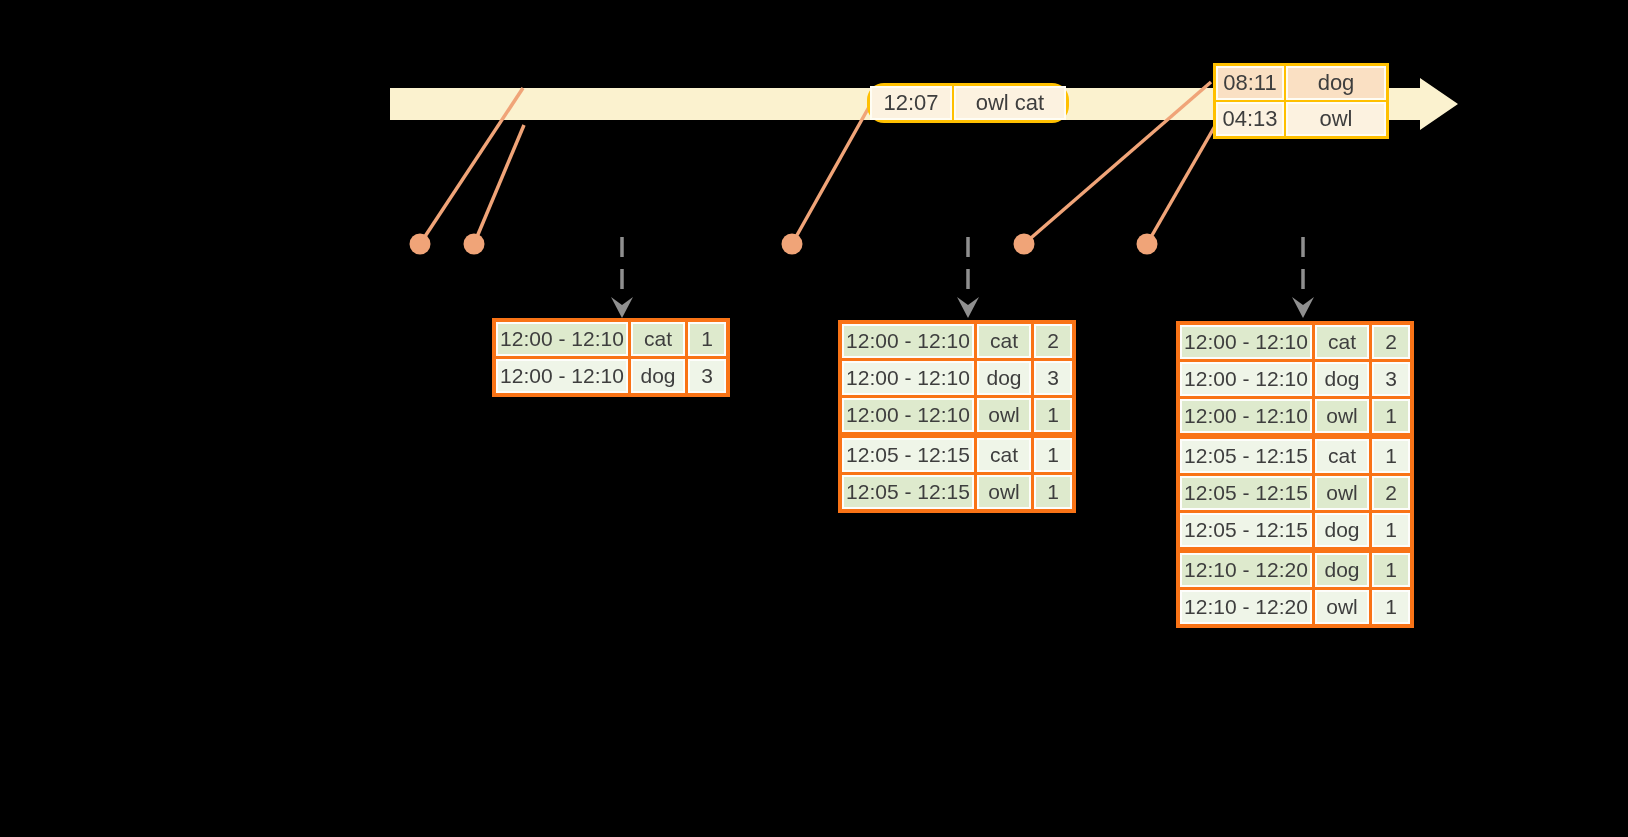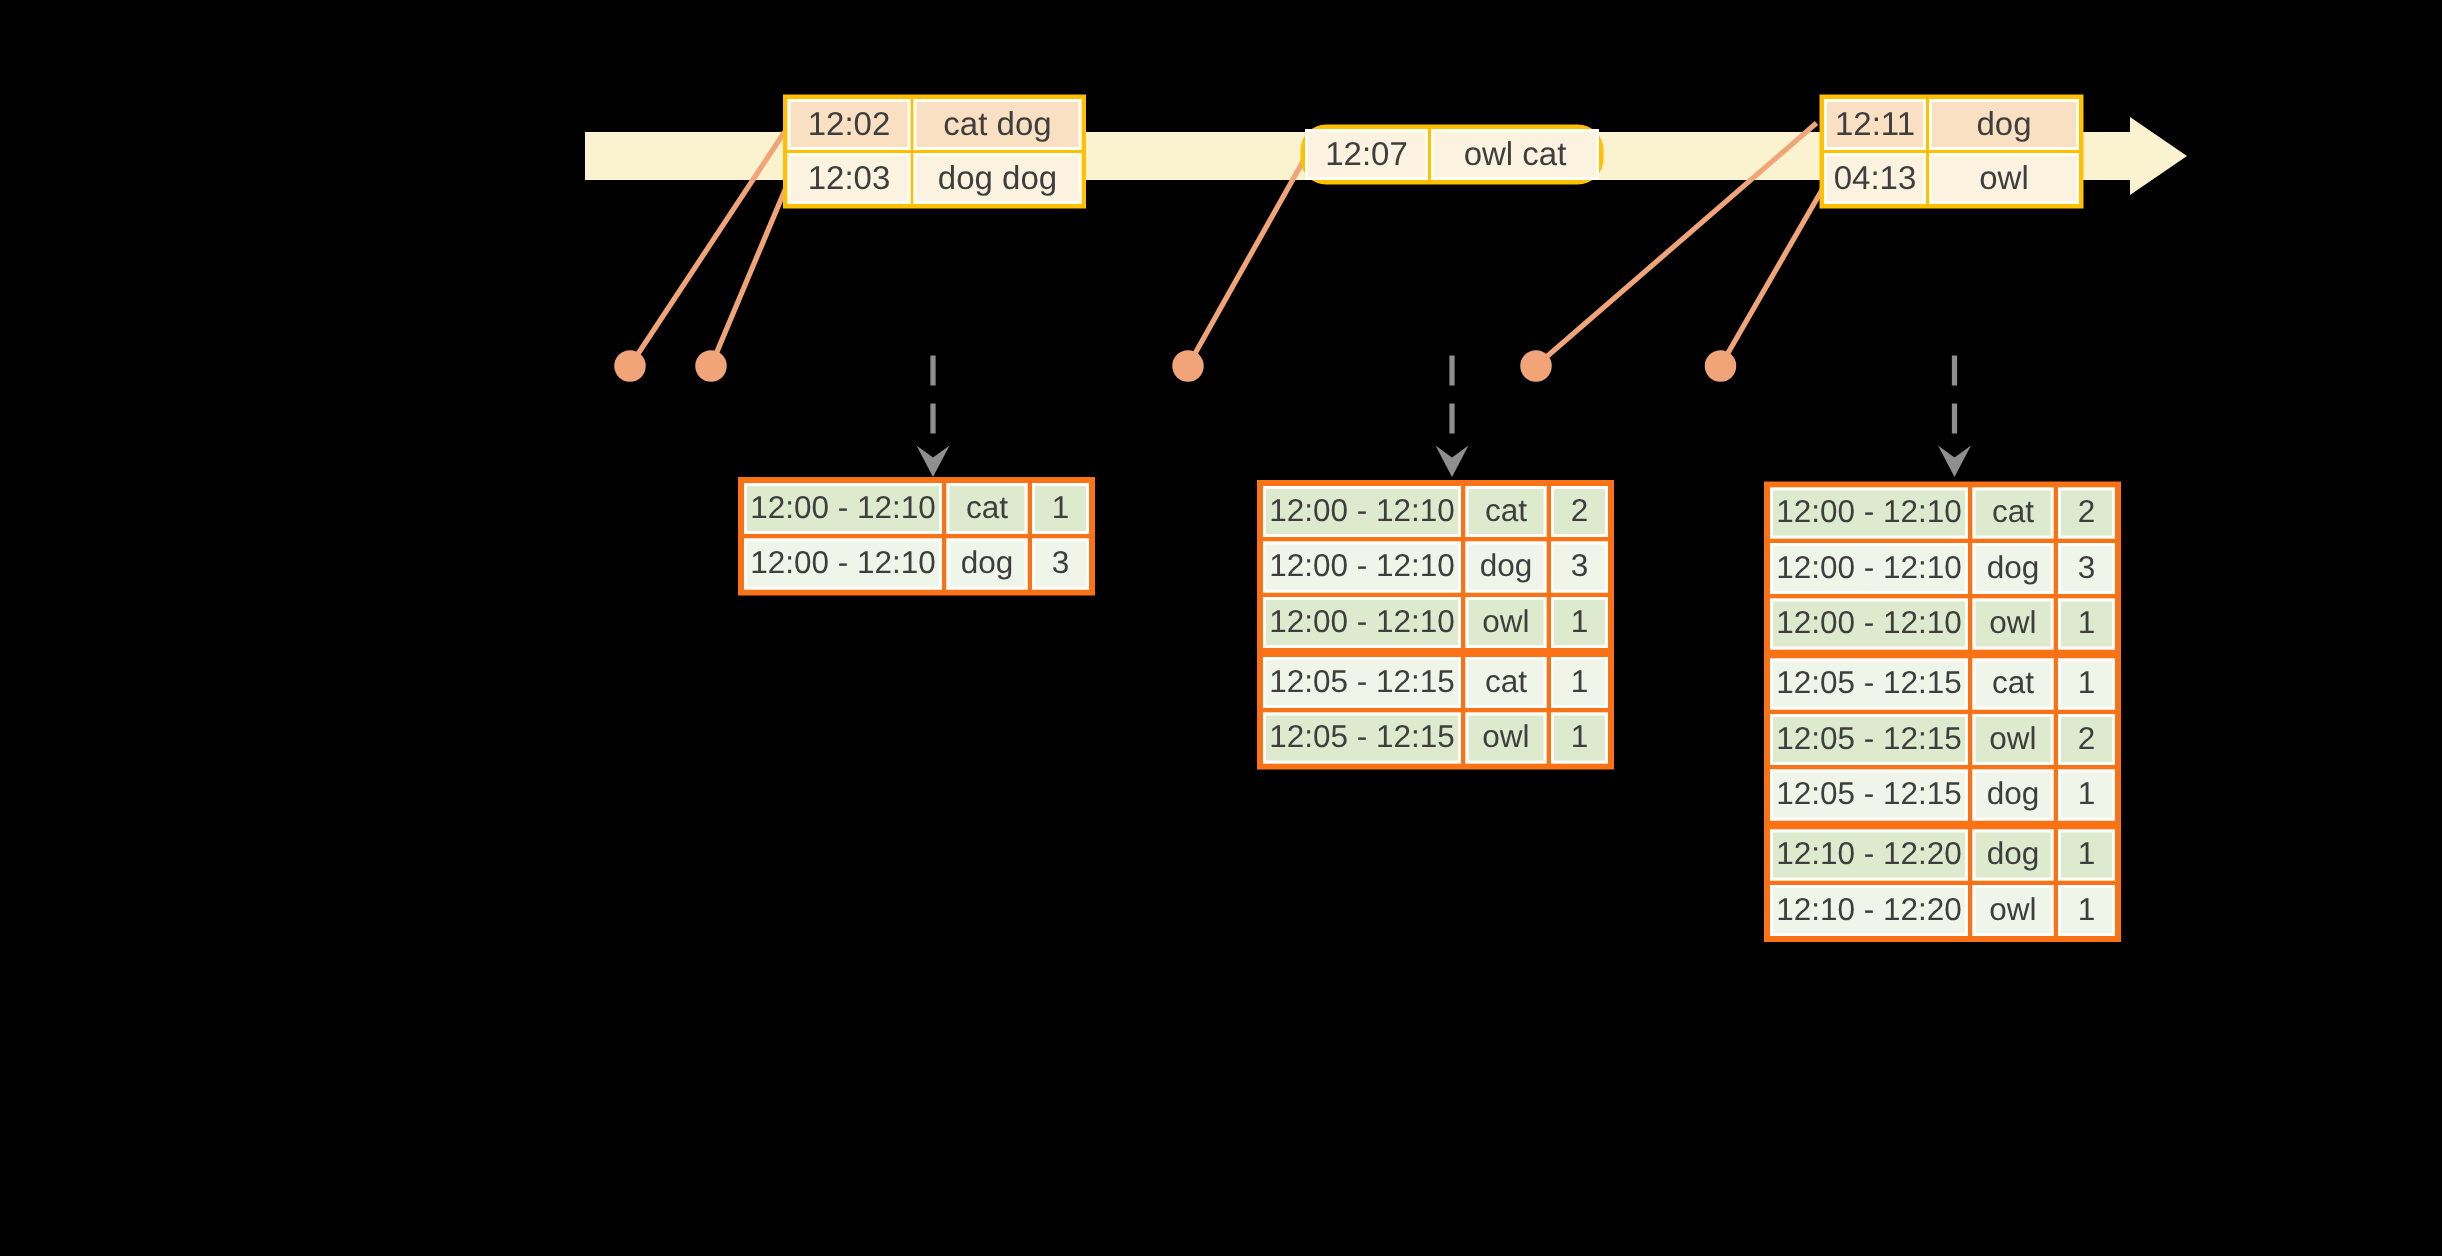--- a/index.html
+++ b/index.html
@@ -84,39 +84,29 @@
       <line x1="968" y1="237" x2="968" y2="301"></line>
       <line x1="1303" y1="237" x2="1303" y2="301"></line>
     </g>
     <g fill="#8F8F8F">
       <path d="M611,297 L622,318 L633,297 L622,305 Z"></path>
       <path d="M957,297 L968,318 L979,297 L968,305 Z"></path>
       <path d="M1292,297 L1303,318 L1314,297 L1303,305 Z"></path>
     </g>
   </svg>
 
-  <div class="otable" style="left:522px;top:63px;">
-      <div class="row">
-        <div class="cell time oshade-dark">12:02</div>
-        <div class="cell words oshade-dark">cat dog</div>
-      </div>
-      <div class="row">
-        <div class="cell time oshade-light">12:03</div>
-        <div class="cell words oshade-light">dog dog</div>
-      </div>
-    </div>
   <div class="otable" style="left:867px;top:83px;border-radius:17px;">
       <div class="row">
         <div class="cell time oshade-light">12:07</div>
         <div class="cell words oshade-light">owl cat</div>
       </div>
     </div>
   <div class="otable narrow" style="left:1213px;top:63px;">
       <div class="row">
-        <div class="cell time oshade-dark">12:11</div>
+        <div class="cell time oshade-dark">08:11</div>
         <div class="cell words oshade-dark">dog</div>
       </div>
       <div class="row">
         <div class="cell time oshade-light">04:13</div>
         <div class="cell words oshade-light">owl</div>
       </div>
     </div>
 
   <div class="gtable" style="left:492px;top:318px;">
       <div class="row">

